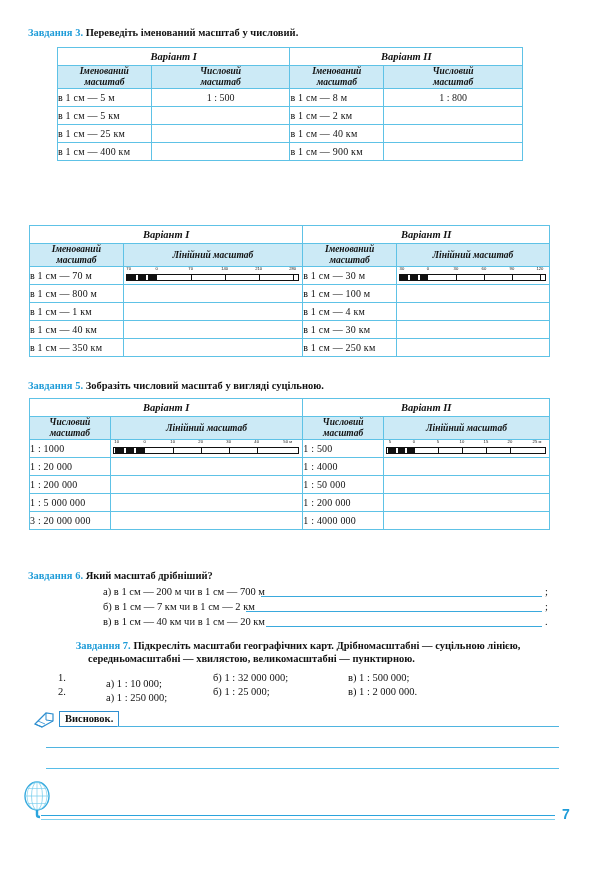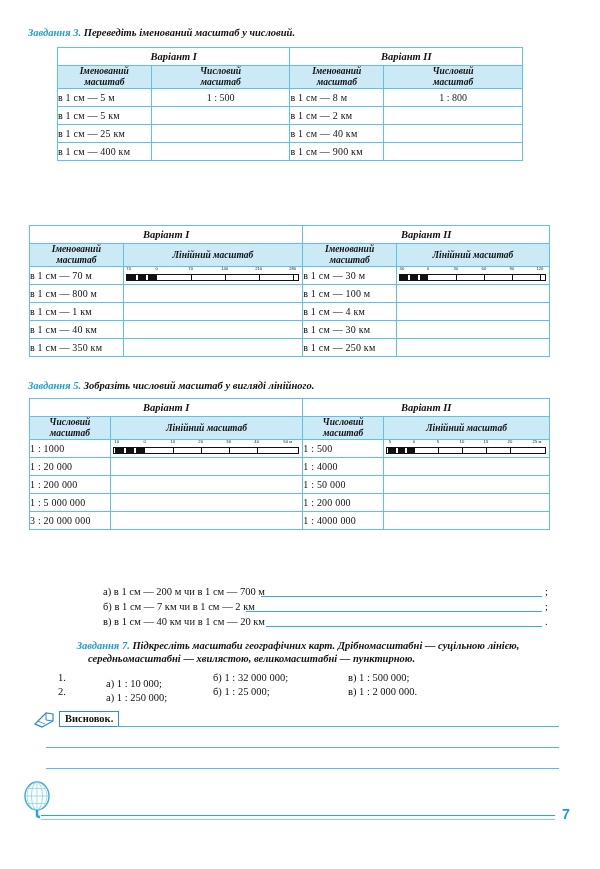--- a/index.html
+++ b/index.html
@@ -5,21 +5,21 @@
   html,body{margin:0;padding:0;}
   body{
     width:600px;height:869px;background:#ffffff;
     font-family:"Liberation Serif", serif;
     color:#1a1a1a;-webkit-font-smoothing:none;
     position:relative;overflow:hidden;
   }
   .page{position:relative;width:600px;height:869px;}
 
   
-  .task{position:absolute;font-size:10.5px;font-weight:bold;line-height:12.5px;font-style:italic;}
+  .task{position:absolute;font-size:10.5px;font-weight:bold;line-height:12.5px;}
   .task .tnum{color:#1f9cd8;}
   .task .ttext{color:#111111;}
 
   
   table.sheet{
     position:absolute;border-collapse:collapse;
     font-size:10px;background:#ffffff;
   }
   table.sheet td{
     border:1px solid #5ec2e6;
@@ -231,21 +231,21 @@
       <td class="cellname">в 1 см — 350 км</td>
       <td class="blank"></td>
       <td class="cellname">в 1 см — 250 км</td>
       <td class="blank"></td>
     </tr>
   </tbody>
     </table>
 
   <div class="task" style="left:28px;top:380px;">
     <span class="tnum">Завдання 5.</span>
-    <span class="ttext">Зобразіть числовий масштаб у вигляді лінійного.</span>
+    <span class="ttext">Зобразіть числовий масштаб у вигляді суцільною.</span>
   </div>
 
   <table class="sheet" style="left:29px;top:398px;width:521px;">
     <tbody>
         <tr>
       <td class="varhead" colspan="2" style="width:274px;">Варіант I</td>
       <td class="varhead" colspan="2" style="width:247px;">Варіант II</td>
     </tr>
     <tr>
       <td class="colhead" style="width:80px;">
@@ -325,20 +325,24 @@
     </tr>
     <tr>
       <td class="cellname">3 : 20 000 000</td>
       <td class="blank"></td>
       <td class="cellname">1 : 4000 000</td>
       <td class="blank"></td>
     </tr>
   </tbody>
     </table>
 
+  <div class="task" style="left:28px;top:570px;">
+    <span class="tnum">Завдання 6.</span>
+    <span class="ttext">Який масштаб дрібніший?</span>
+  </div>
 
   <div class="t6row" style="left:103px;top:586px;">
     <span>а)</span>
     <span>в 1 см — 200 м чи в 1 см — 700 м</span>
   </div>
   <div class="t6rule" style="left:261px;top:596px;width:281px;"></div>
   <div class="t6end" style="left:545px;top:586px;">;</div>
 
   <div class="t6row" style="left:103px;top:601px;">
     <span>б)</span>

